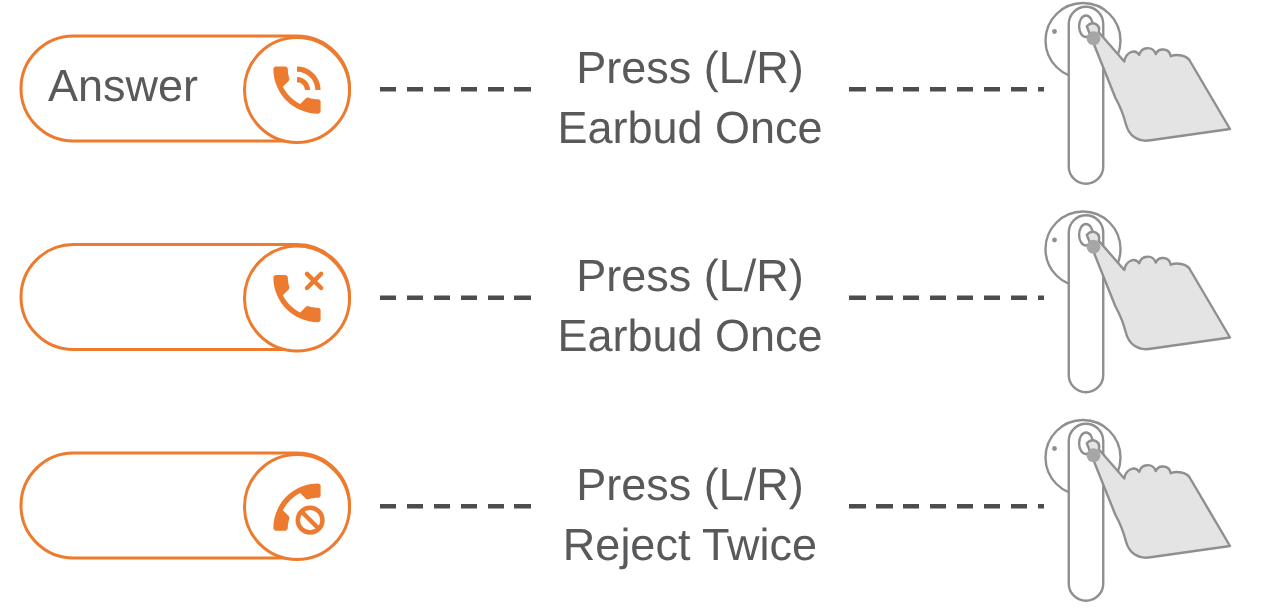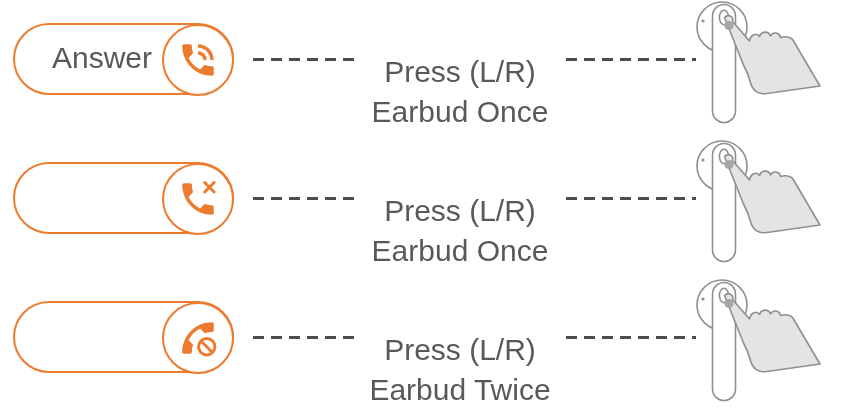--- a/index.html
+++ b/index.html
@@ -8,39 +8,39 @@
     font-family:"Liberation Sans","DejaVu Sans",sans-serif;
   }
   .row{position:absolute;left:0;width:842px;height:136px;}
   .row.r0{top:0;} .row.r1{top:139px;} .row.r2{top:278px;}
 
   .pill{
     position:absolute;left:13px;top:23px;width:221px;height:72px;
     border:2px solid var(--accent);border-radius:37px;box-sizing:border-box;background:#fff;
   }
   .pill-label{
-    position:absolute;left:24px;top:23px;width:156px;height:70px;
+    position:absolute;left:4px;top:23px;width:156px;height:70px;
     display:flex;align-items:center;justify-content:center;
     font-size:30px;color:var(--text);white-space:nowrap;
   }
   .icon-circle{
     position:absolute;left:162px;top:24px;width:72px;height:72px;border-radius:50%;
     border:2px solid var(--accent);background:#fff;box-sizing:border-box;
     display:flex;align-items:center;justify-content:center;
     color:var(--accent);
   }
   .dash{
     position:absolute;top:58px;height:3px;
     background:repeating-linear-gradient(90deg,var(--dash) 0 11px,transparent 11px 18px);
   }
   .dash-left{left:253px;width:103px;}
   .dash-right{left:566px;width:130px;}
   .instruction{
     position:absolute;left:340px;top:26px;width:240px;
-    text-align:center;font-size:30px;line-height:40px;color:var(--text);margin-top:26px;
+    text-align:center;font-size:30px;line-height:40px;color:var(--text);
   }
   .bud{position:absolute;left:660px;top:0;}
 </style>
 </head>
 <body>
 
 <div class="canvas">
 
   <div class="row r0">
     <div class="pill"></div>
@@ -99,21 +99,21 @@
         <g transform="rotate(90 12 12)">
             <use href="#phone-shape"></use>
           </g>
         <circle cx="17" cy="17" r="4.7" fill="#fff" stroke="currentColor" stroke-width="1.7"></circle>
         <path d="M13.7 13.7 L20.3 20.3" stroke="currentColor" stroke-width="1.7" fill="none"></path>
       </svg>
     </div>
     <div class="dash dash-left"></div>
     <div class="instruction">
       <div>Press (L/R)</div>
-      <div>Earbud Twice</div>
+      <div>Reject Twice</div>
     </div>
     <div class="dash dash-right"></div>
     <svg class="bud" width="182" height="130" viewBox="0 0 182 130">
       <use href="#bud-art"></use>
     </svg>
   </div>
 
 </div>
 
 </body></html>

